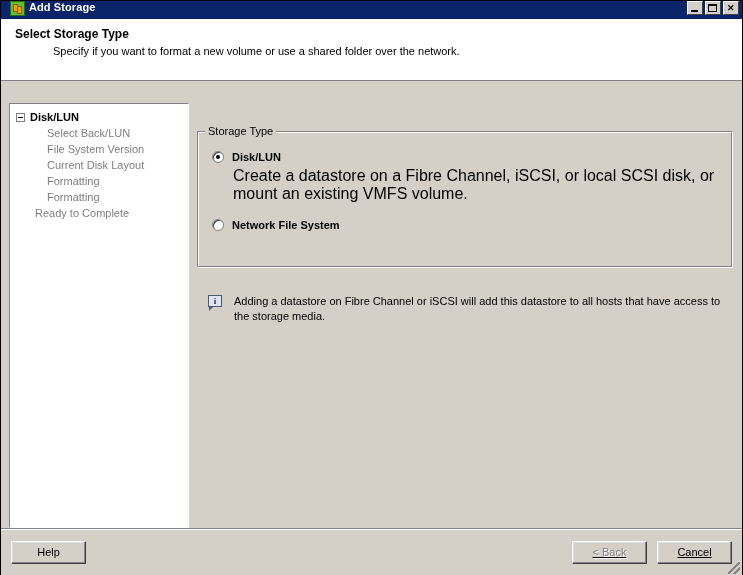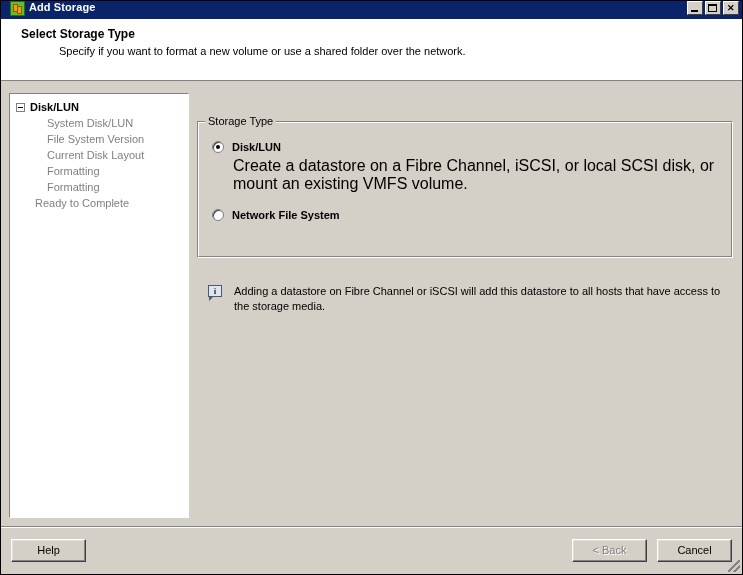--- a/index.html
+++ b/index.html
@@ -118,41 +118,41 @@
     top: 2px;
     font-size: 9px;
     font-weight: bold;
   }
 
   
   .header {
     flex: 0 0 62px;
     background: #ffffff;
     border-bottom: 1px solid #848284;
-    padding: 8px 0 0 20px;
+    padding: 8px 0 0 14px;
     box-sizing: border-box;
   }
   .header-title {
     font-size: 12px;
     font-weight: bold;
     color: #000000;
     margin-bottom: 4px;
   }
   .header-sub {
     font-size: 11px;
     color: #000000;
     margin-left: 38px;
   }
 
   
   .body {
     flex: 1 1 auto;
     position: relative;
     background: #d4d0c8;
-    padding: 12px 9px 0 8px;
+    padding: 22px 9px 0 8px;
     box-sizing: border-box;
     display: flex;
     gap: 8px;
   }
 
   
   .nav {
     width: 180px;
     flex: 0 0 180px;
     background: #ffffff;
@@ -401,20 +401,21 @@
     line-height: 17px;
     text-align: center;
     font-size: 11px;
   }
   .footer-right {
     margin-left: auto;
     display: flex;
     gap: 10px;
     align-items: flex-end;
     padding-right: 0px;
+    text-decoration: underline;
   }
   .grip {
     position: absolute;
     right: 2px;
     bottom: 2px;
     width: 12px;
     height: 12px;
     background:
       linear-gradient(135deg, transparent 0 45%, #848284 45% 58%, transparent 58% 100%),
       linear-gradient(135deg, transparent 0 70%, #848284 70% 83%, transparent 83% 100%);
@@ -444,21 +445,21 @@
   </div>
 
   <div class="body">
 
     <div class="nav">
       <div class="nav-row">
         <span class="expander"></span>
         <span class="nav-label-root">Disk/LUN</span>
       </div>
       <div class="nav-row child">
-        <span class="nav-label-dim">System Disk/LUN</span>
+        <span class="nav-label-dim">Select Back/LUN</span>
       </div>
       <div class="nav-row child">
         <span class="nav-label-dim">File System Version</span>
       </div>
       <div class="nav-row child">
         <span class="nav-label-dim">Current Disk Layout</span>
       </div>
       <div class="nav-row child">
         <span class="nav-label-dim">Formatting</span>
       </div>

